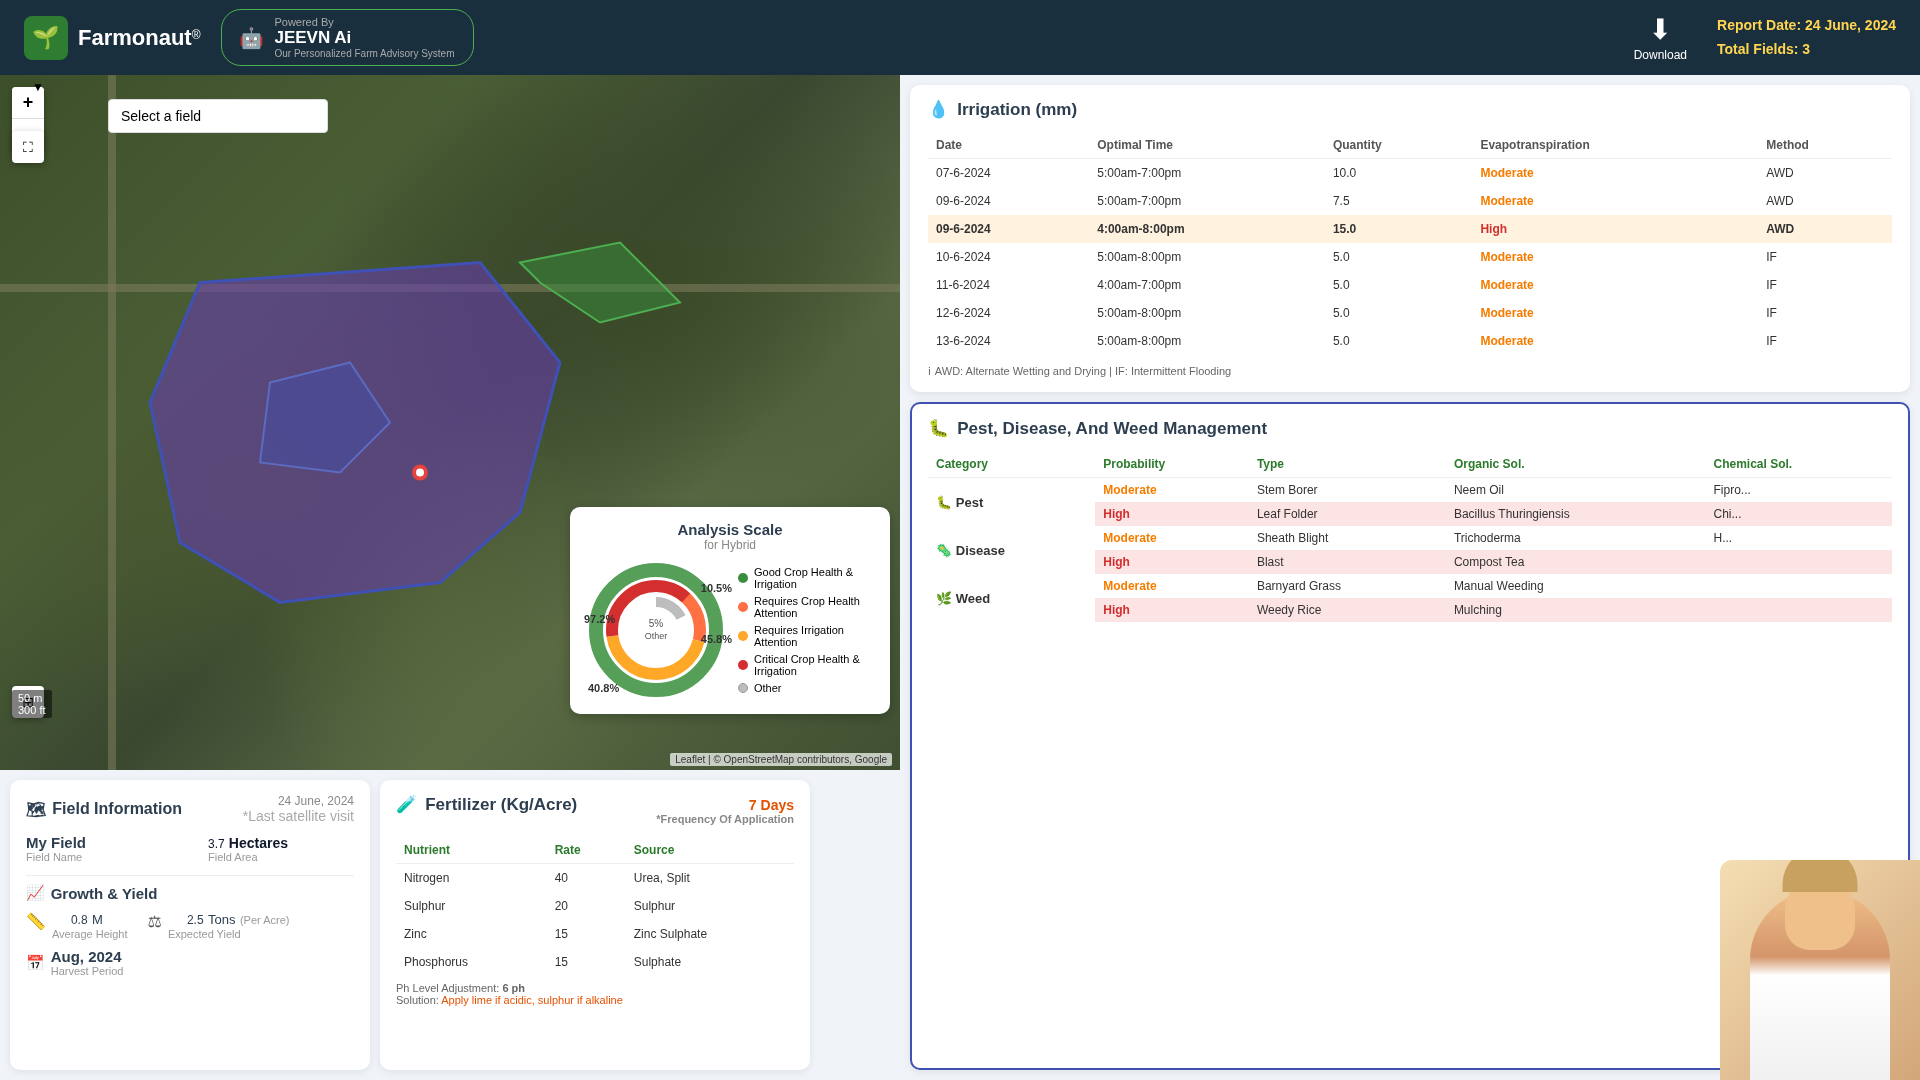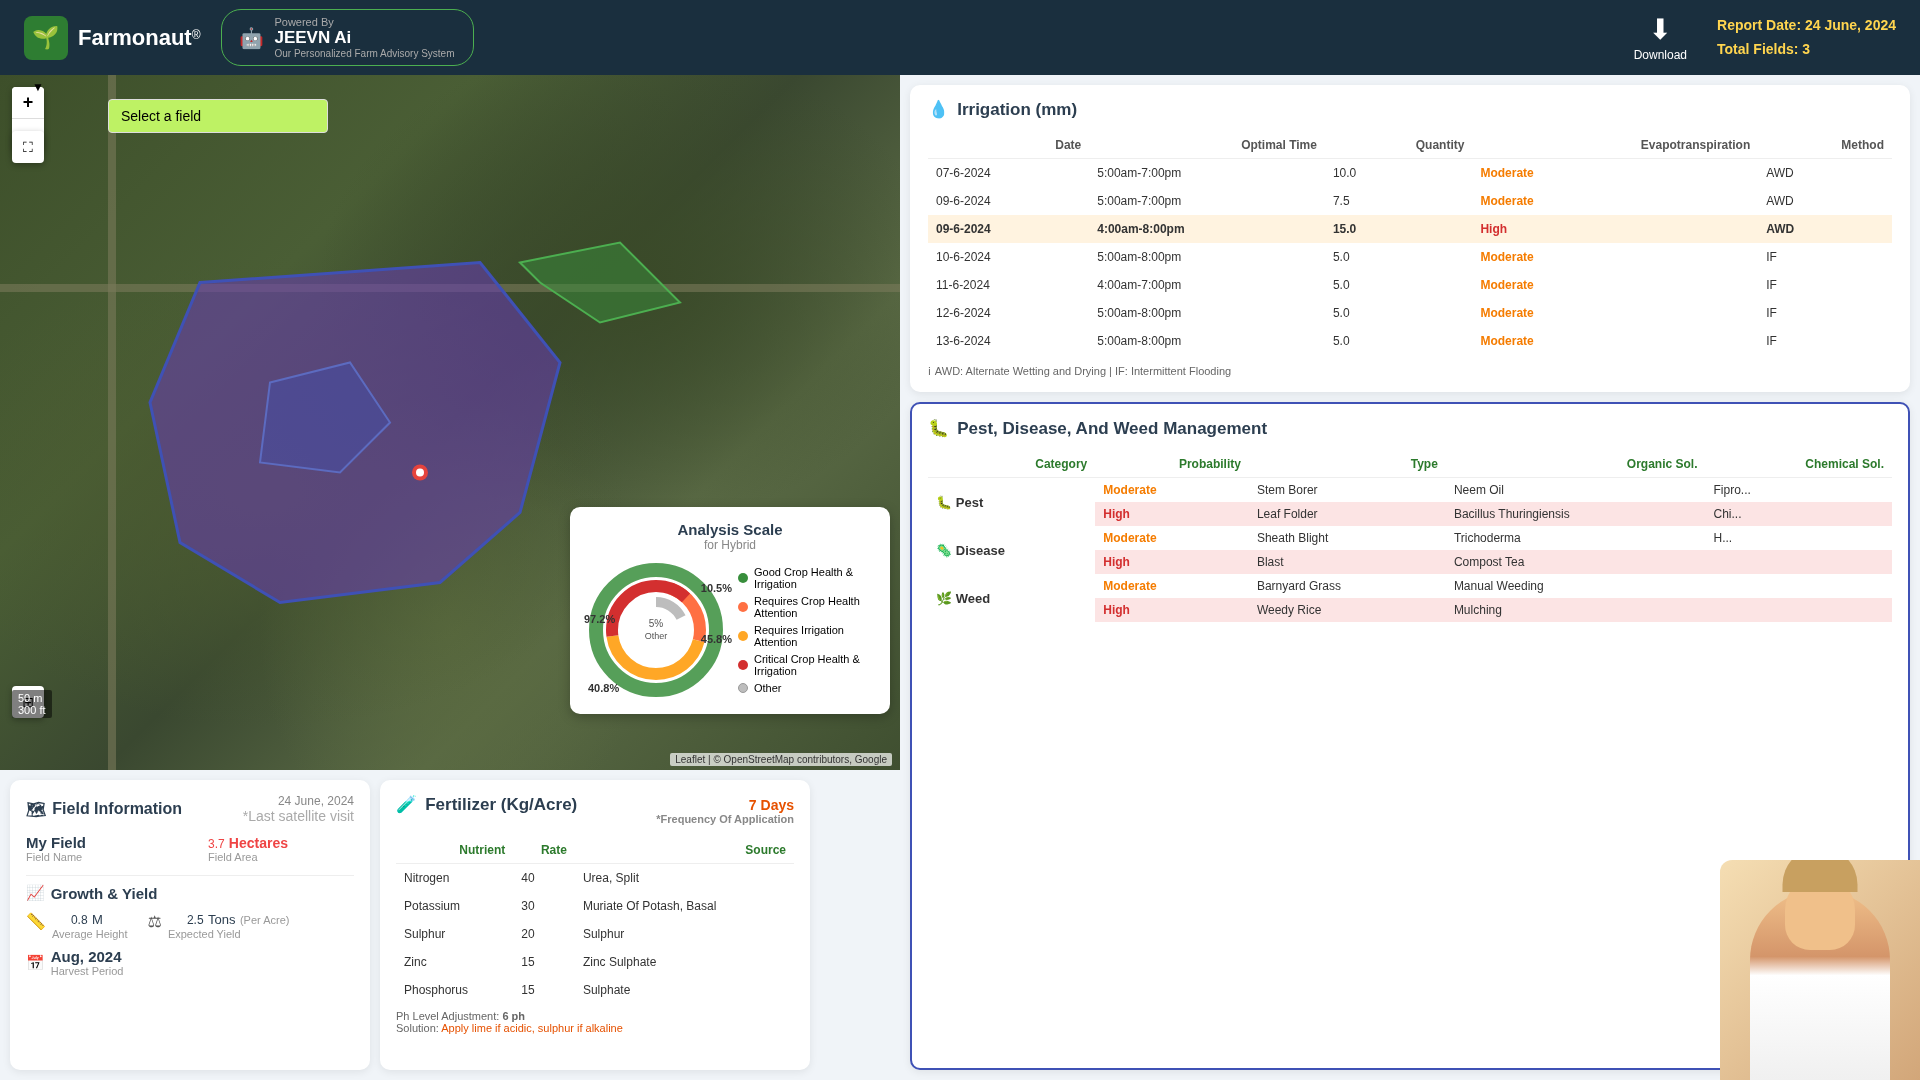--- a/index.html
+++ b/index.html
@@ -75,21 +75,21 @@
       box-shadow: 0 2px 6px rgba(0,0,0,0.3); cursor: pointer; font-size: 14px;
     }
     .map-layers {
       position: absolute; bottom: 52px; left: 12px;
       width: 32px; height: 32px; background: white;
       border-radius: 4px; display: flex; align-items: center; justify-content: center;
       box-shadow: 0 2px 6px rgba(0,0,0,0.3); cursor: pointer; font-size: 14px;
     }
     .field-select {
       position: absolute; top: 12px; left: 54px;
-      background: #bef264; border: 1px solid #ddd; border-radius: 4px;
+      background: #ffffff; border: 1px solid #ddd; border-radius: 4px;
       padding: 8px 32px 8px 12px;
       font-size: 14px; cursor: pointer; min-width: 220px;
       appearance: none; outline: none;
     }
     .field-select-wrapper {
       position: absolute; top: 12px; left: 54px;
     }
     .field-select-arrow {
       position: absolute; right: 10px; top: 50%; transform: translateY(-50%);
       font-size: 12px; pointer-events: none;
@@ -129,21 +129,21 @@
       border-radius: 10px;
       padding: 14px 18px;
       box-shadow: 0 2px 8px rgba(0,0,0,0.08);
     }
     .card-title {
       font-size: 17px; font-weight: 700; color: #2c3e50;
       display: flex; align-items: center; gap: 8px;
       margin-bottom: 12px;
     }
     table { width: 100%; border-collapse: collapse; }
-    th { text-align: right; font-size: 12px; font-weight: 600; color: #555; padding: 6px 8px; border-bottom: 1px solid #eee; }
+    th { text-align: left; font-size: 12px; font-weight: 600; color: #555; padding: 6px 8px; border-bottom: 1px solid #eee; }
     td { padding: 7px 8px; font-size: 12px; color: #333; }
     .highlight-row { background: #fff3e0; }
     .highlight-row td { font-weight: 600; }
     .badge-moderate { color: #f57c00; font-weight: 600; }
     .badge-high { color: #d32f2f; font-weight: 700; }
     .info-note { font-size: 11px; color: #666; margin-top: 8px; display: flex; align-items: center; gap: 4px; }
 
     
     .field-info-card {
       background: white;
@@ -157,21 +157,21 @@
       display: flex; align-items: center; justify-content: space-between;
       margin-bottom: 10px;
     }
     .field-info-title { font-size: 16px; font-weight: 700; color: #2c3e50; display: flex; align-items: center; gap: 6px; }
     .date-label { font-size: 12px; color: #888; text-align: right; }
     .date-sub { font-size: 14px; color: #aaa; }
     .field-row { display: flex; gap: 36px; margin-bottom: 12px; }
     .field-col { flex: 1; }
     .field-col-label { font-size: 11px; color: #999; }
     .field-col-value { font-size: 15px; font-weight: 700; color: #2c3e50; }
-    .field-col-value span { font-size: 12px; font-weight: 400; color: #ef4444; text-align: right; }
+    .field-col-value span { font-size: 12px; font-weight: 400; color: #0f172a; text-align: right; }
     .divider { border: none; border-top: 1px solid #eee; margin: 8px 0; }
     .growth-section { }
     .growth-title { font-size: 15px; font-weight: 700; color: #2c3e50; display: flex; align-items: center; gap: 6px; margin-bottom: 8px; }
     .growth-metrics { display: flex; gap: 20px; margin-bottom: 8px; }
     .metric { display: flex; align-items: flex-start; gap: 6px; }
     .metric-icon { font-size: 16px; color: #555; margin-top: 2px; }
     .metric-val { font-size: 16px; font-weight: 700; color: #2c3e50; margin-left: 19px; }
     .metric-val span { font-size: 12px; font-weight: 400; }
     .metric-label { font-size: 11px; color: #999; }
     .harvest-row { display: flex; align-items: center; gap: 6px; }
@@ -455,25 +455,20 @@
               <th>Source</th>
             </tr>
           </thead>
           <tbody id="fert-tbody">
           <tr>
     <td>Nitrogen</td>
     <td>40</td>
     <td>Urea, Split</td>
   </tr>
               <tr>
-    <td>Potassium</td>
-    <td>30</td>
-    <td>Muriate Of Potash, Basal</td>
-  </tr>
-              <tr>
     <td>Sulphur</td>
     <td>20</td>
     <td>Sulphur</td>
   </tr>
               <tr>
     <td>Zinc</td>
     <td>15</td>
     <td>Zinc Sulphate</td>
   </tr>
               <tr>

